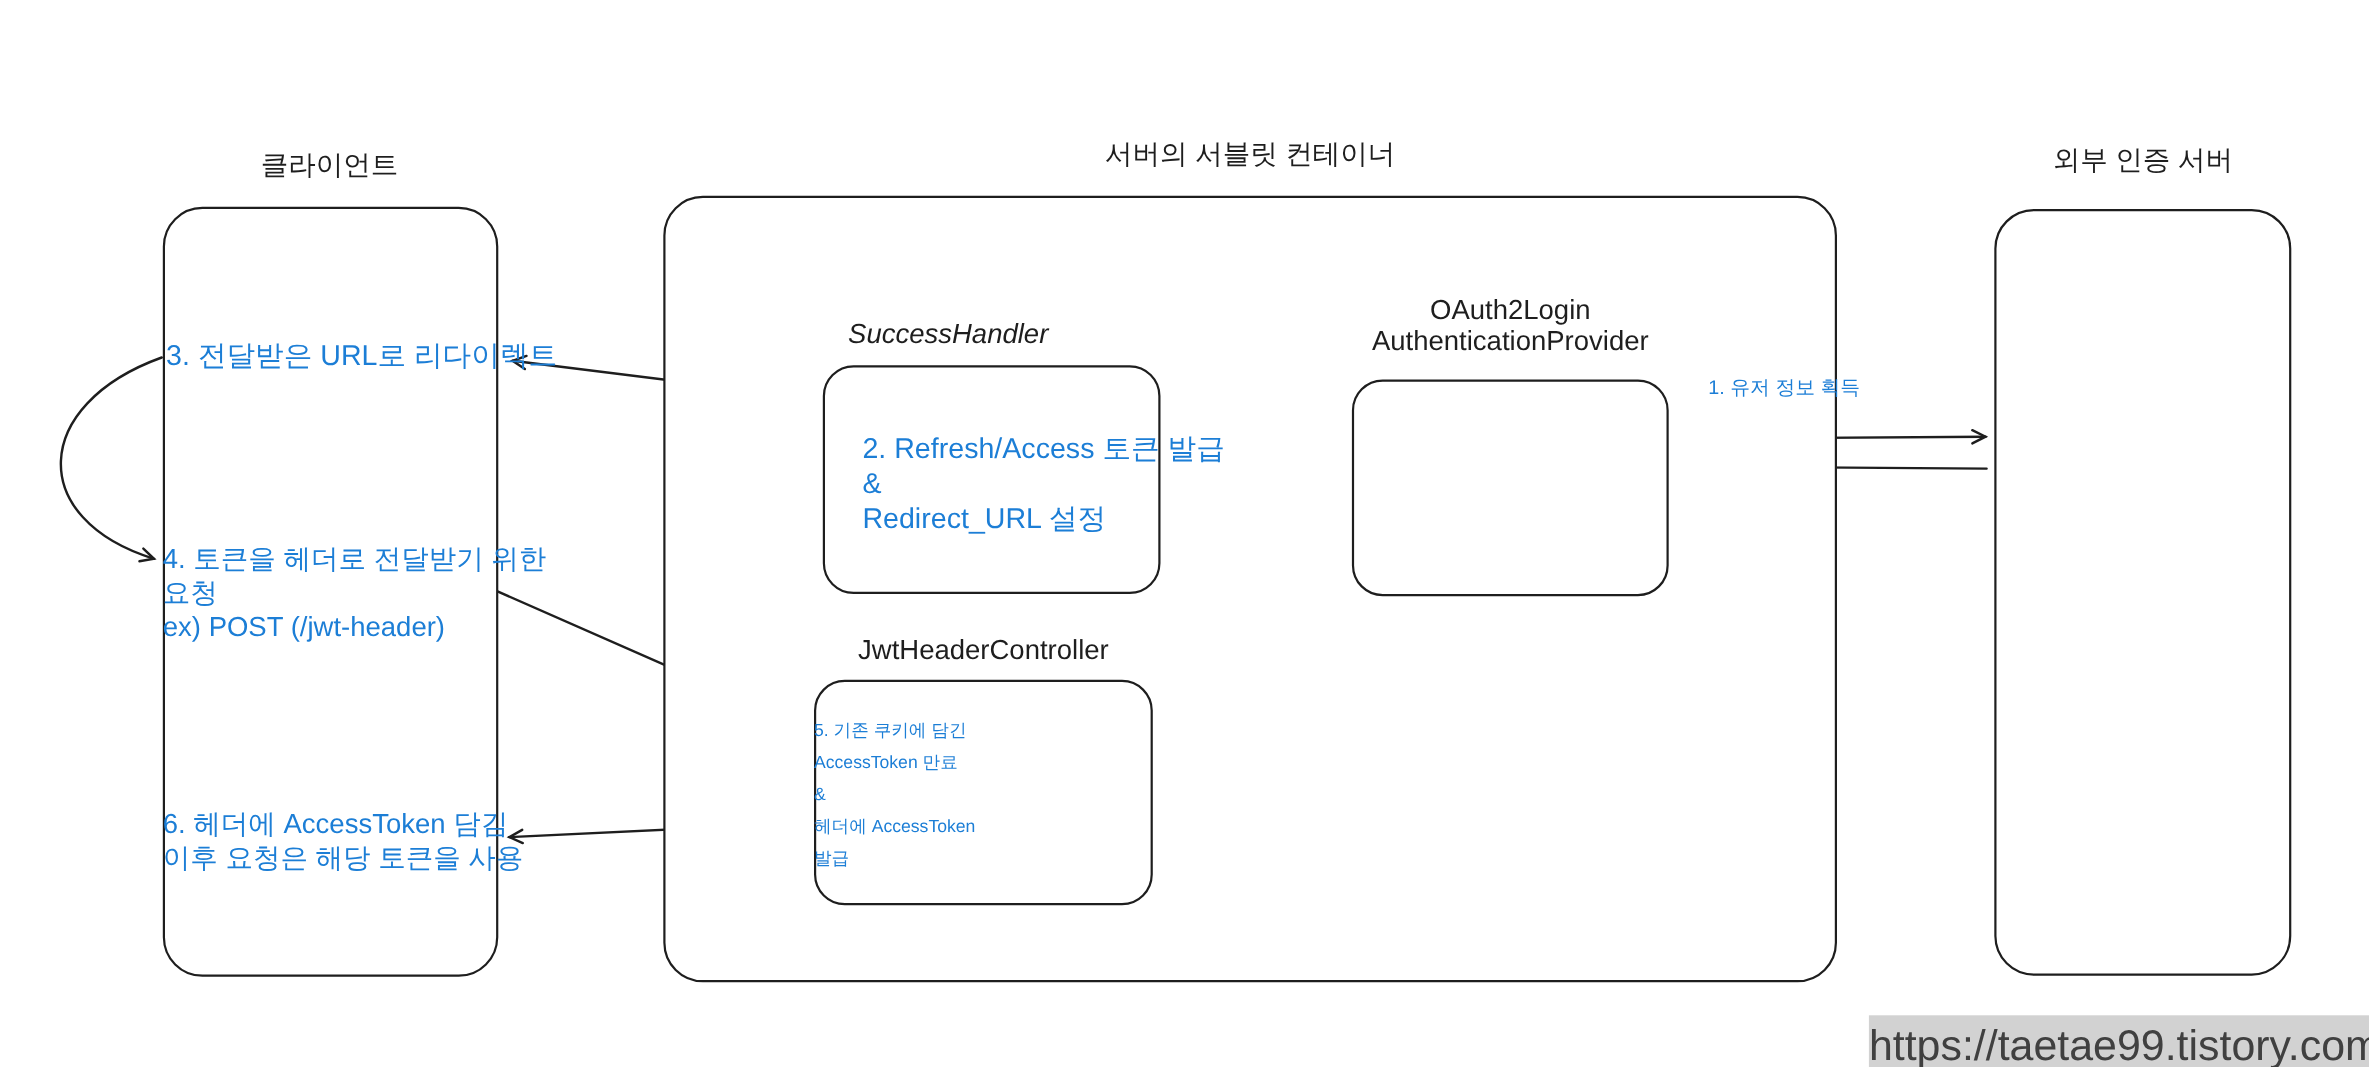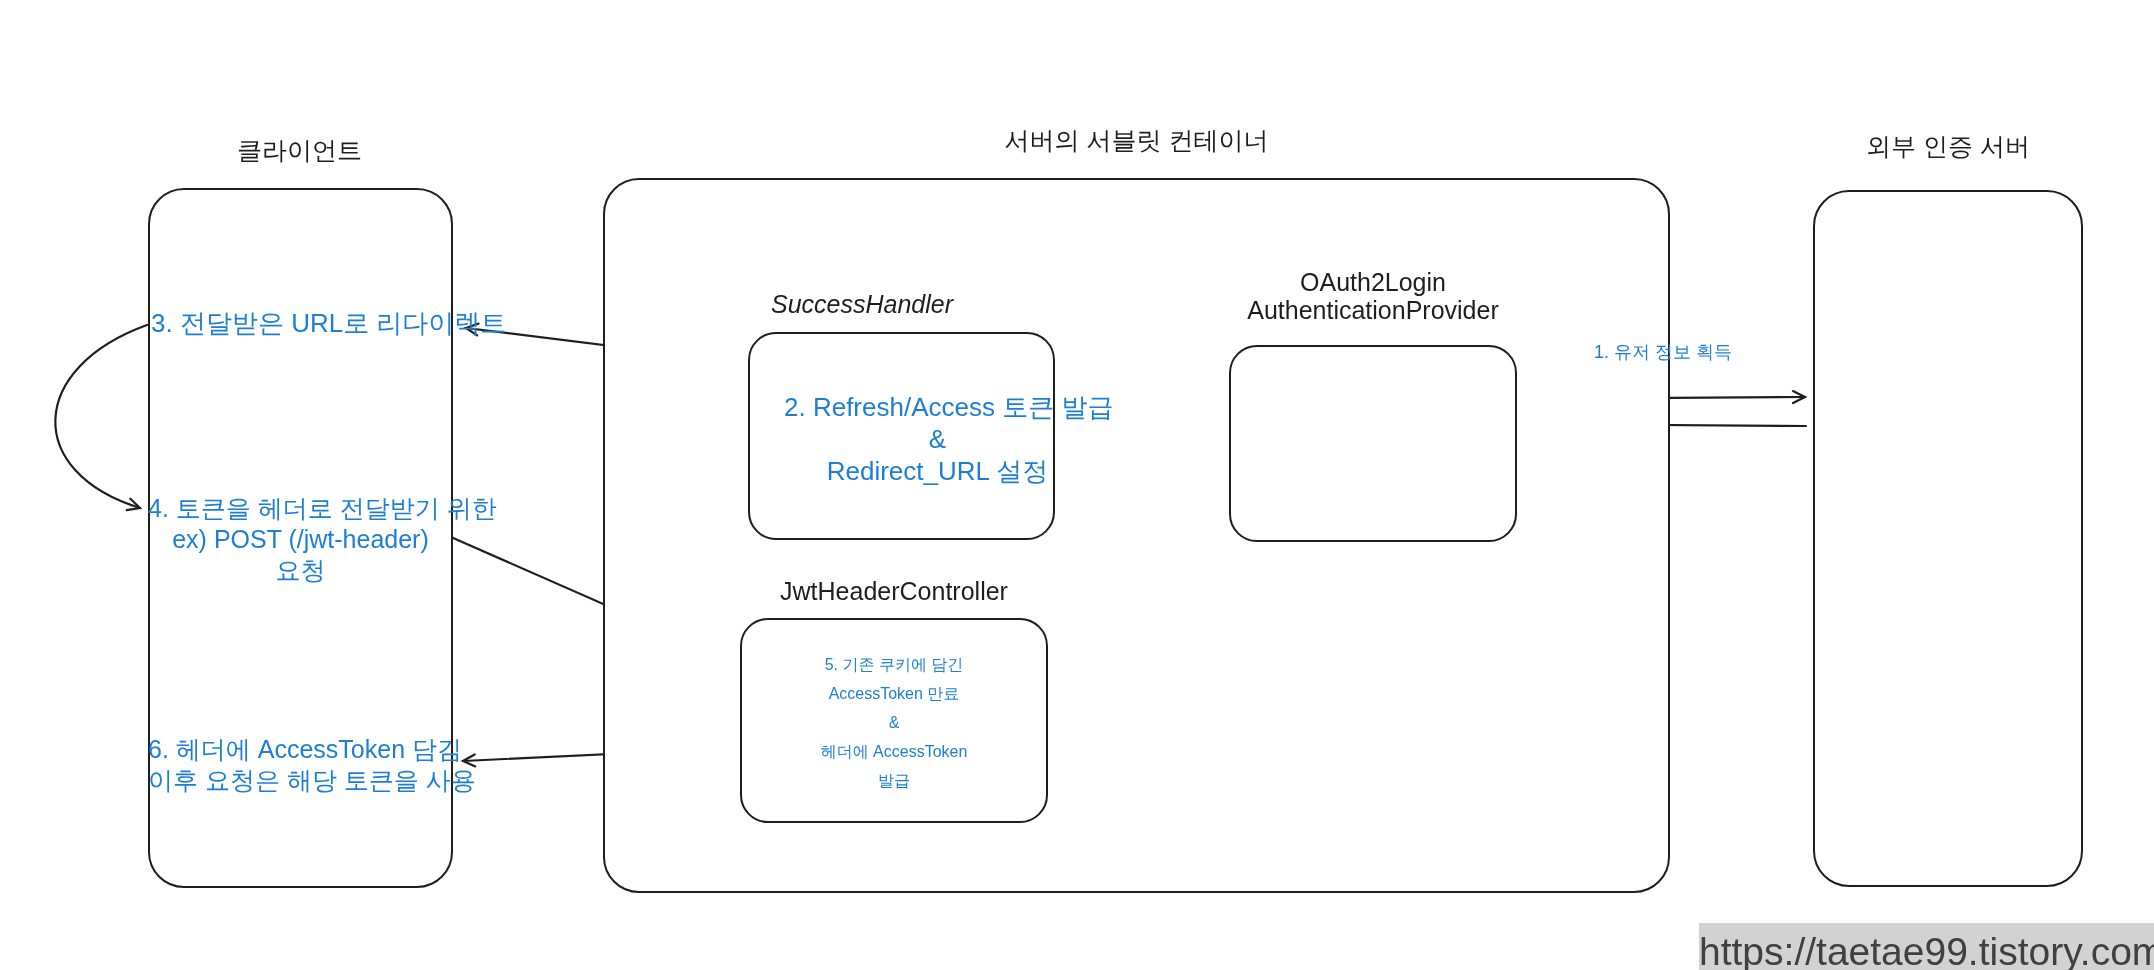--- a/index.html
+++ b/index.html
@@ -24,21 +24,21 @@
   .label {
     position: absolute;
     text-align: center;
     font-size: 25px;
     line-height: 29px;
     color: #1e1e1e;
     white-space: nowrap;
   }
   .blue-text {
     position: absolute;
-    text-align: center;
+    text-align: left;
     font-size: 25px;
     line-height: 31px;
     color: #1c7ed6;
     white-space: nowrap;
   }
   .arrows-layer {
     position: absolute;
     left: 0; top: 0;
     width: 2154px; height: 970px;
     pointer-events: none;
@@ -83,22 +83,22 @@
     <path class="arrow" d="M 1806 406 L 1527 404" marker-end="url(#ah)"></path>
   </svg>
 
   <div class="label" style="left:148px; top:116px; width:303px;">클라이언트</div>
   <div class="box rounded-lg" style="left:148px; top:168px; width:305px; height:700px;"></div>
 
   <div class="blue-text" style="left:151px; top:288px; width:310px; font-size:26px;">3. 전달받은 URL로 리다이렉트</div>
 
   <div class="blue-text" style="left:148px; top:473px; width:305px;">
     <div>4. 토큰을 헤더로 전달받기 위한</div>
+    <div>요청</div>
     <div>ex) POST (/jwt-header)</div>
-    <div>요청</div>
   </div>
 
   <div class="blue-text" style="left:148px; top:714px; width:305px;">
     <div>6. 헤더에 AccessToken 담김</div>
     <div>이후 요청은 해당 토큰을 사용</div>
   </div>
 
   <div class="label" style="left:603px; top:106px; width:1067px;">서버의 서블릿 컨테이너</div>
   <div class="box rounded-lg" style="left:603px; top:158px; width:1067px; height:715px;"></div>
 

